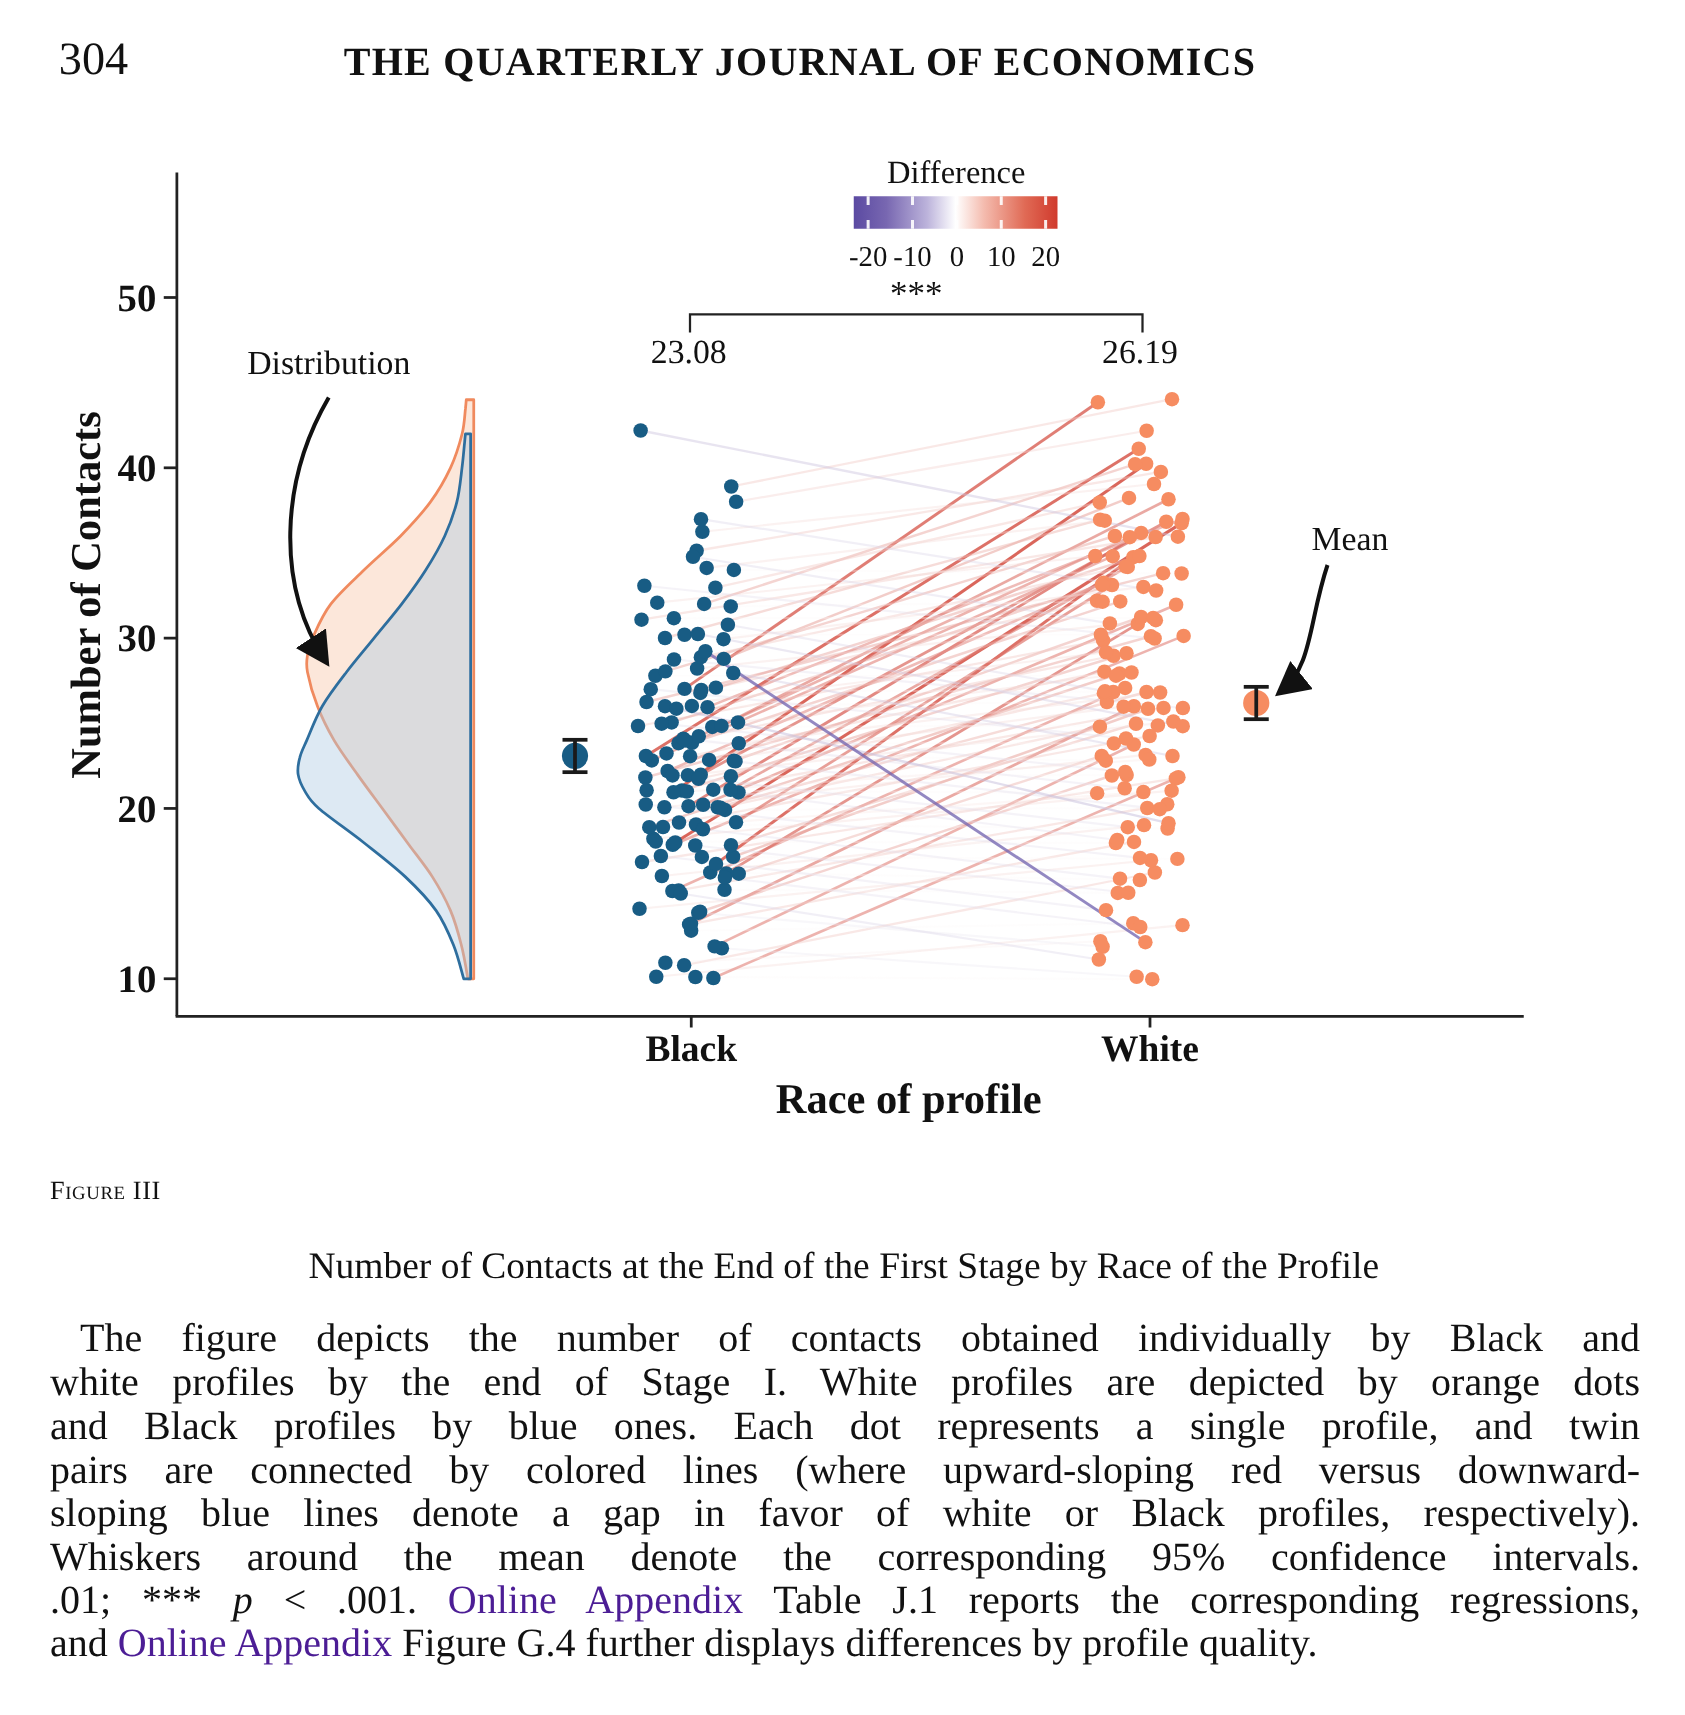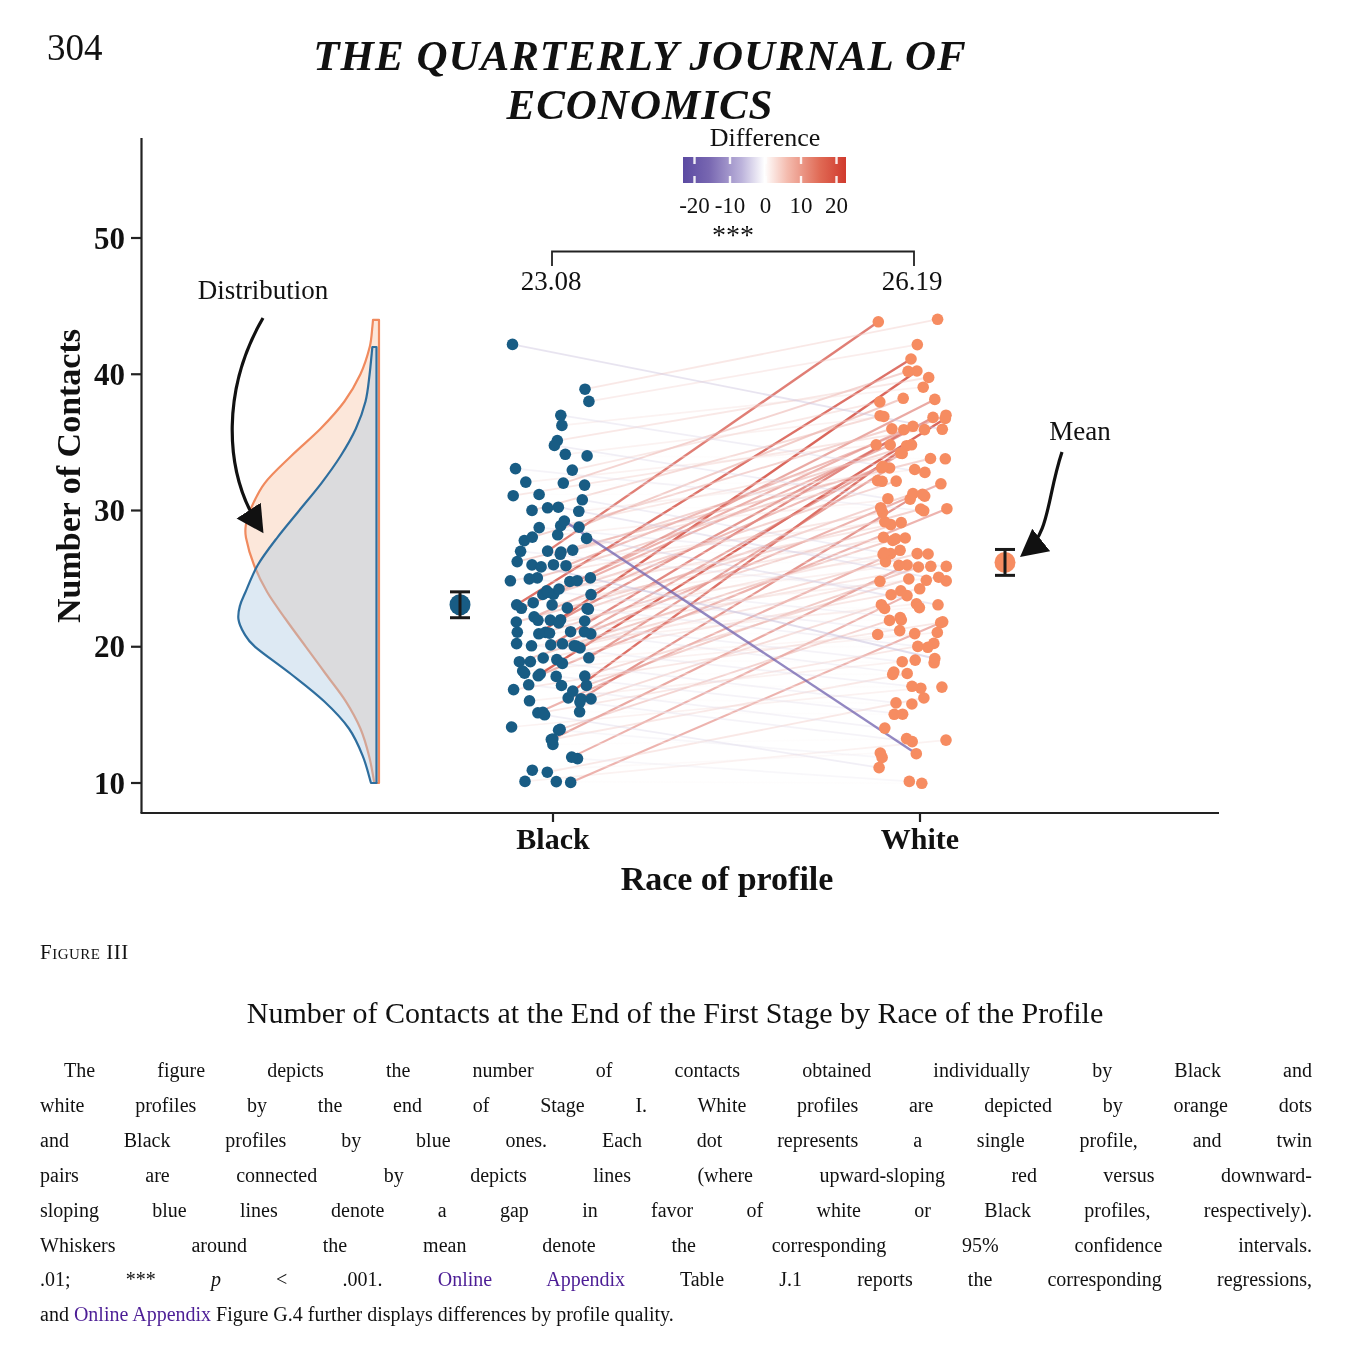--- a/index.html
+++ b/index.html
@@ -2,38 +2,38 @@
 <html><head>
 <meta charset="utf-8">
 <style>
   html,body{margin:0;padding:0;background:#ffffff;}
   body{width:1348px;height:1372px;position:relative;overflow:hidden;
        font-family:"Liberation Serif",serif;color:#111;}
   .abs{position:absolute;}
   
   .page-num{left:47px;top:26px;font-size:37px;}
   .journal{left:180px;width:920px;top:31px;text-align:center;
-           font-style:italic;font-weight:bold;font-size:43px;letter-spacing:1px;}
+           font-weight:bold;font-size:32px;letter-spacing:1px;}
   
   #chart{left:0;top:0;}
   text{font-family:"Liberation Serif",serif;fill:#111;}
   .ytick-label{font-size:31px;font-weight:bold;text-anchor:end;}
   .xtick-label{font-size:30px;font-weight:bold;text-anchor:middle;}
   .axis-title{font-size:34px;font-weight:bold;text-anchor:middle;}
   .legend-title{font-size:26px;text-anchor:middle;}
   .legend-tick{font-size:23px;text-anchor:middle;}
   .bracket-label{font-size:27px;text-anchor:middle;}
   .stars{font-size:28px;text-anchor:middle;}
   .ann{font-size:27px;text-anchor:middle;}
   
   .fig-label{left:40px;width:1270px;top:940px;font-size:21px;
              font-variant:small-caps;letter-spacing:0.5px;}
   .fig-title{left:40px;width:1270px;top:996px;text-align:center;font-size:30px;}
   
-  .notes{left:40px;width:1272px;top:1053px;font-size:20px;line-height:34.9px;}
+  .notes{left:40px;width:1272px;top:1053px;font-size:32px;line-height:34.9px;}
   .notes-line{text-align:justify;text-align-last:justify;white-space:normal;}
   .notes-line.last{text-align-last:left;}
   .notes-line.indent{text-indent:24px;}
   .it{font-style:italic;}
   .link{color:#4c1d95;}
 </style>
 </head>
 <body>
 
 <div class="abs page-num">304</div>
@@ -487,18 +487,18 @@
     </g>
 </svg>
 
 <div class="abs fig-label">Figure III</div>
 <div class="abs fig-title">Number of Contacts at the End of the First Stage by Race of the Profile</div>
 
 <div class="abs notes">
   <div class="notes-line indent"><span>The figure depicts the number of contacts obtained individually by Black and</span></div>
   <div class="notes-line"><span>white profiles by the end of Stage I. White profiles are depicted by orange dots</span></div>
   <div class="notes-line"><span>and Black profiles by blue ones. Each dot represents a single profile, and twin</span></div>
-  <div class="notes-line"><span>pairs are connected by depicts lines (where upward-sloping red versus downward-</span></div>
+  <div class="notes-line"><span>pairs are connected by colored lines (where upward-sloping red versus downward-</span></div>
   <div class="notes-line"><span>sloping blue lines denote a gap in favor of white or Black profiles, respectively).</span></div>
   <div class="notes-line"><span>Whiskers around the mean denote the corresponding 95% confidence intervals.</span></div>
   <div class="notes-line"><span>.01; *** </span><span class="it">p</span><span> &lt; .001. </span><span class="link">Online Appendix</span><span> Table J.1 reports the corresponding regressions,</span></div>
   <div class="notes-line last"><span>and </span><span class="link">Online Appendix</span><span> Figure G.4 further displays differences by profile quality.</span></div>
 </div>
 
 </body></html>

